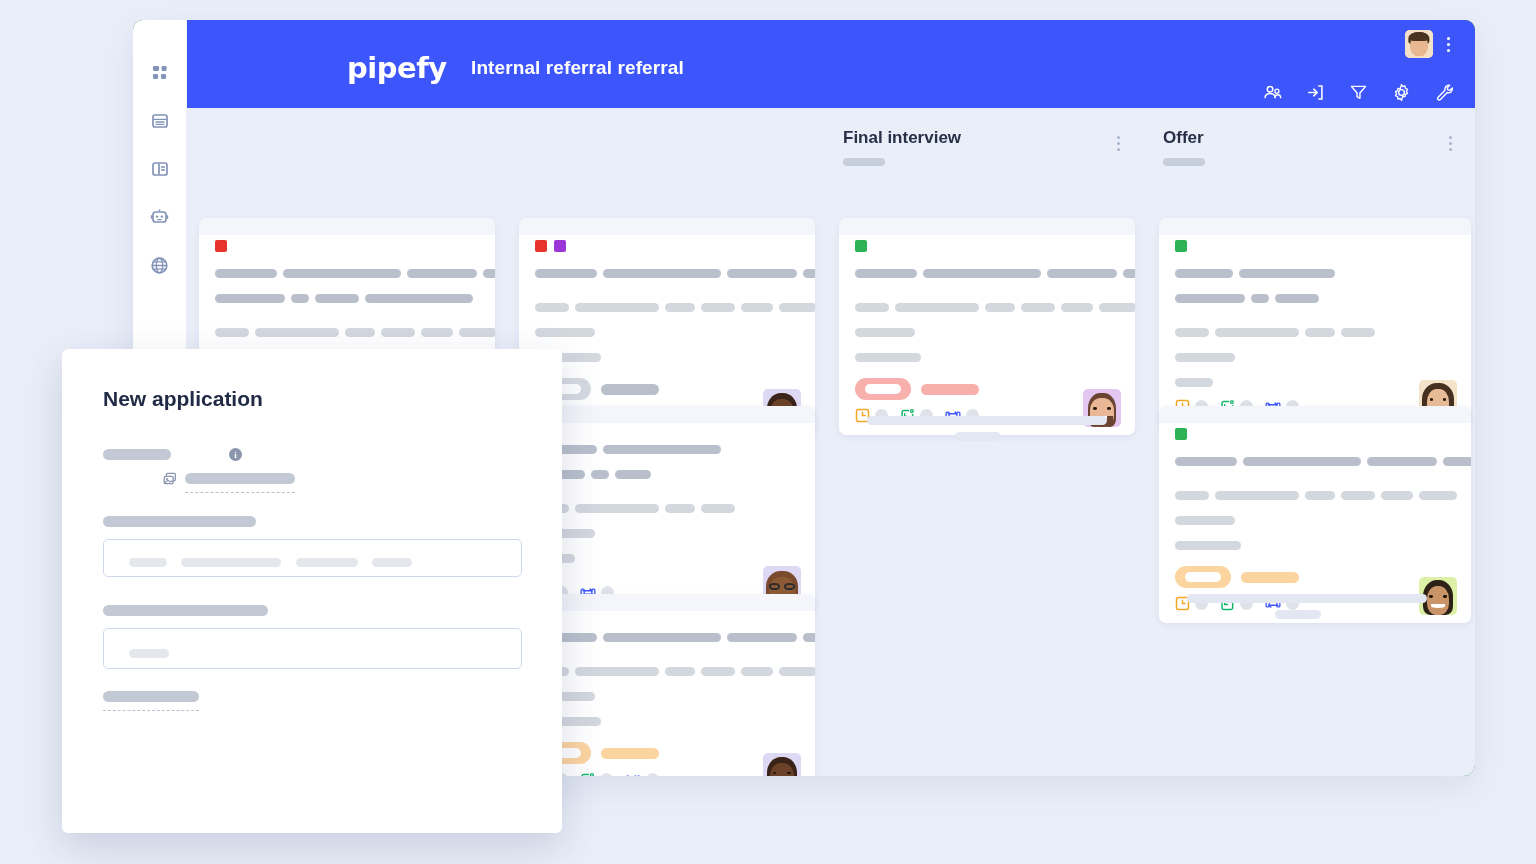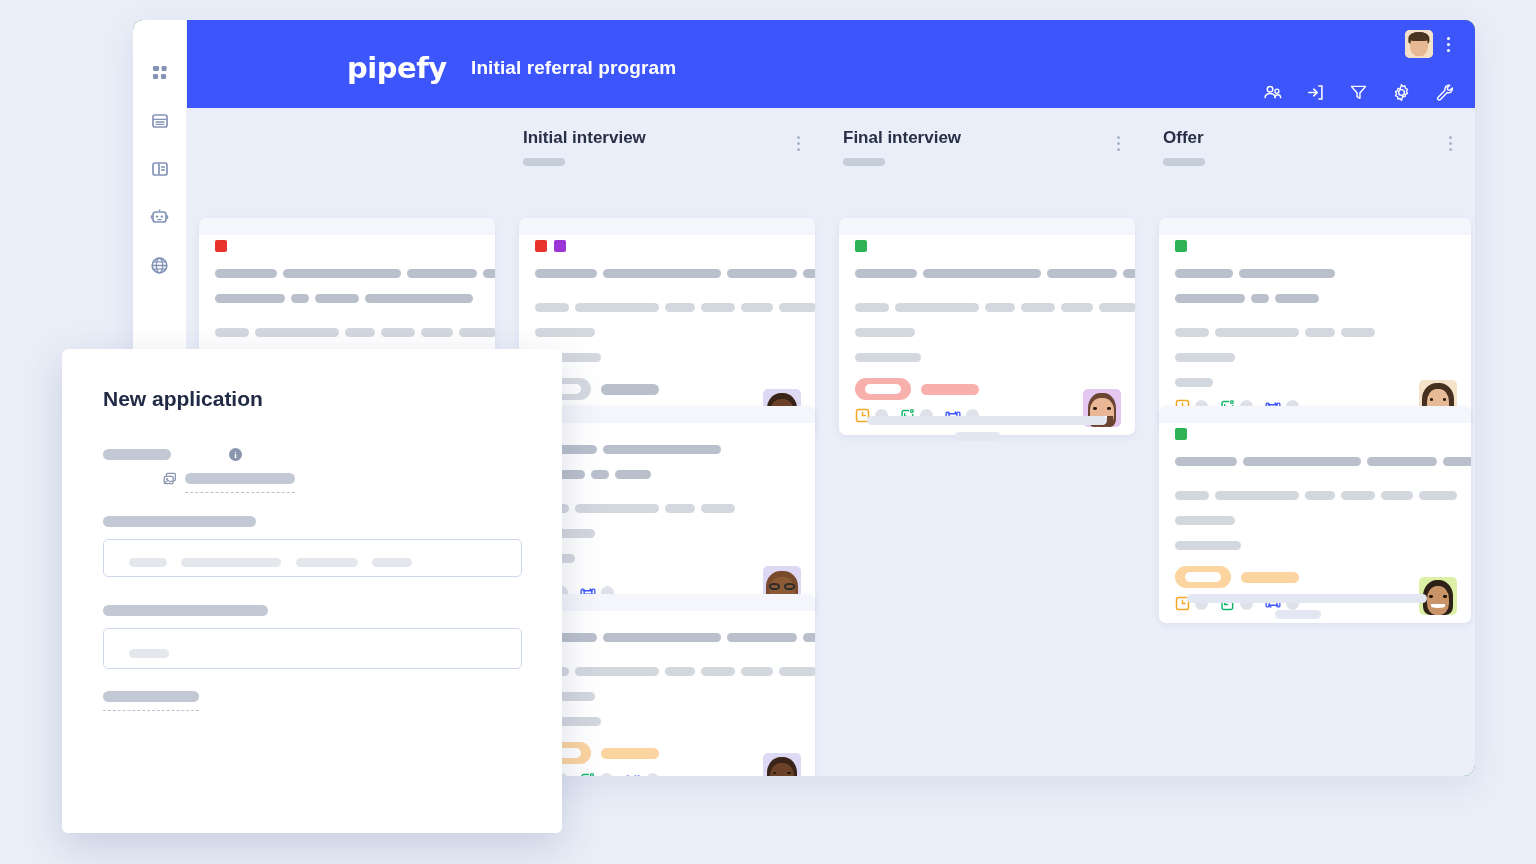--- a/index.html
+++ b/index.html
@@ -285,21 +285,21 @@
             <circle cx="10.5" cy="10.5" r="7.3" stroke="#8494b8" stroke-width="1.7"></circle>
             <ellipse cx="10.5" cy="10.5" rx="3.2" ry="7.3" stroke="#8494b8" stroke-width="1.4"></ellipse>
             <path d="M3.4 10.5h14.2M4.5 6.9h12M4.5 14.1h12" stroke="#8494b8" stroke-width="1.3"></path>
           </svg>
         </span>
       </div>
     </div>
 
     <div class="topbar">
       <div class="logo">pipefy</div>
-      <div class="board-title">Initial referral program</div>
+      <div class="board-title">Internal referral referral</div>
 
       <div class="topbar-right">
         <div class="avatar-hdr">
           <div class="face">
             <div class="bg" style="background:#f3e2c8"></div>
             <div class="hair" style="background:#4b3322;"></div>
             <div class="head" style="background:#e8b893; top:48%;"></div>
             <div style="position:absolute;left:18%;top:8%;width:64%;height:30%;background:#4b3322;border-radius:50% 50% 20% 20%;"></div>
           </div>
         </div>
@@ -405,29 +405,20 @@
                 <div style="position:absolute;left:16%;top:46%;width:30%;height:16%;border:2px solid #2b2b2b;border-radius:50%;box-sizing:border-box;"></div>
                 <div style="position:absolute;left:54%;top:46%;width:30%;height:16%;border:2px solid #2b2b2b;border-radius:50%;box-sizing:border-box;"></div>
                 <div style="position:absolute;left:32%;top:74%;width:36%;height:9%;background:#fff;border-radius:0 0 50% 50%;"></div>
               </div>
             </div>
           </div>
         </div>
       </div>
 
       <div class="column" style="left:320px;">
-        <div class="col-head">
-          <div class="col-title">Initial interview</div>
-          <div class="col-sub"></div>
-          <div class="col-kebab kebab dark">
-              <i></i>
-              <i></i>
-              <i></i>
-            </div>
-        </div>
 
         <div class="card" style="top:110px;">
           <div class="card-strip"></div>
           <div class="card-body">
             <div class="tag-row">
               <span class="tag" style="background:#e8332a"></span>
               <span class="tag" style="background:#9b36d8"></span>
             </div>
             <div class="line">
               <span class="bar" style="width:62px"></span><span class="bar" style="width:118px"></span><span class="bar" style="width:70px"></span><span class="bar" style="width:46px"></span>

